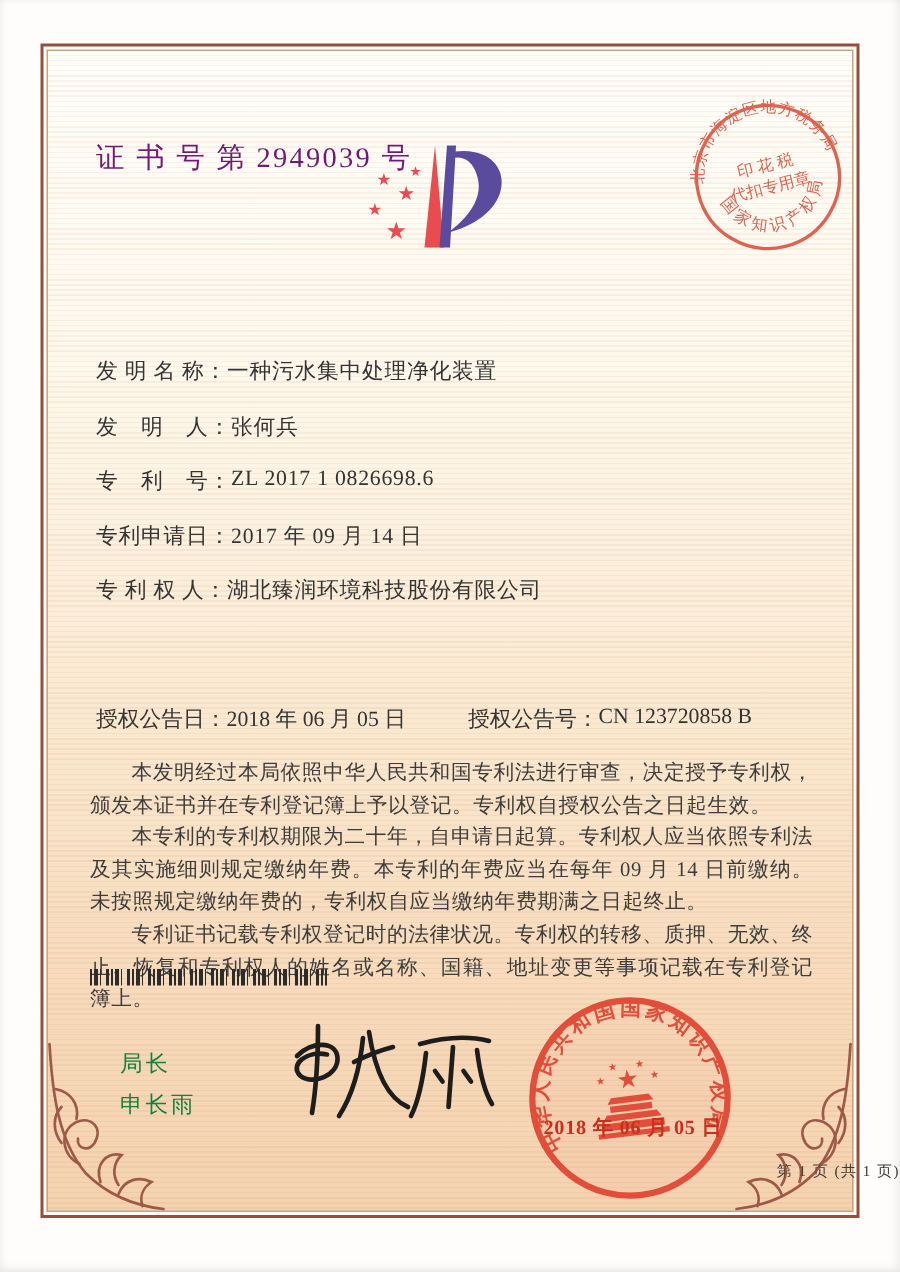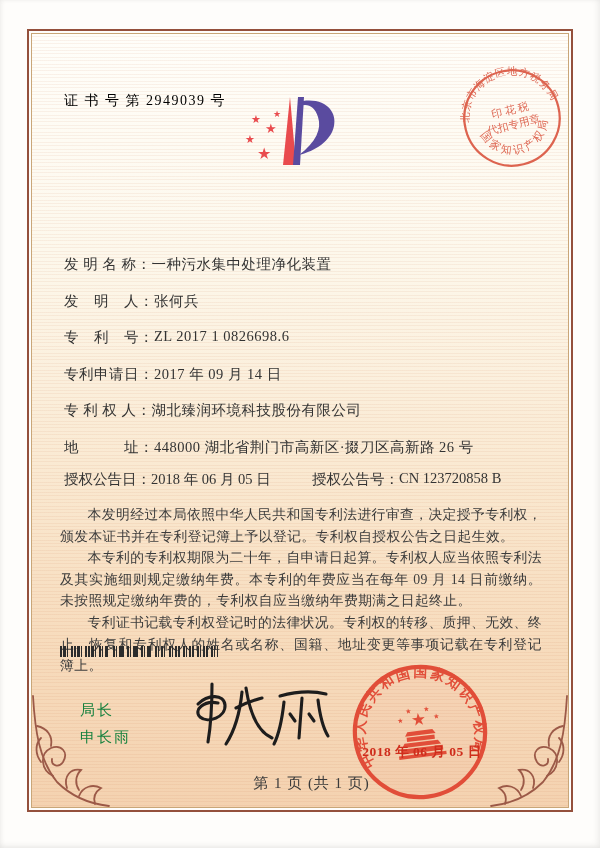--- a/index.html
+++ b/index.html
@@ -8,29 +8,29 @@
   
   .frame-outer{position:absolute;left:27px;right:27px;top:29px;bottom:36px;border:2px solid #94503c;z-index:1;}
   .frame-inner{position:absolute;inset:2px;border:1px solid #c9a678;}
   
   .bg{position:absolute;left:31px;right:31px;top:33px;bottom:40px;z-index:0;
       background:
         repeating-linear-gradient(180deg, rgba(198,112,70,.085) 0 1px, rgba(255,255,255,0) 1px 3.4px),
         linear-gradient(180deg,#fffefa 0%,#fdf8ec 28%,#faead3 55%,#f7dcbd 78%,#f4d2b0 100%);}
   .content{position:absolute;inset:0;z-index:2;}
 
-  .cert-no{position:absolute;left:64px;top:92px;font-size:14px;letter-spacing:1.5px;color:#000000;text-align:center;}
+  .cert-no{position:absolute;left:64px;top:92px;font-size:19px;letter-spacing:1.5px;color:#701a75;text-align:center;}
 
   .logo{position:absolute;left:243px;top:93px;}
   .title{position:absolute;left:0;right:0;top:178px;text-align:center;font-size:31px;font-weight:bold;
          letter-spacing:.42em;text-indent:.42em;color:#222;}
 
   .tax-stamp{position:absolute;left:460px;top:66px;transform:rotate(-14deg);opacity:.88;}
 
-  .fields{position:absolute;left:64px;top:255px;width:482px;}
+  .fields{position:absolute;left:64px;top:238px;width:482px;}
   .field-row{height:36.5px;display:flex;align-items:flex-start;font-size:14.5px;color:#333;}
   .flabel{white-space:pre;letter-spacing:.5px;}
   .fvalue{white-space:pre;letter-spacing:.5px;}
   .grant-row{position:absolute;left:64px;top:470px;display:flex;font-size:14.5px;color:#333;}
   .grant-pair{display:flex;white-space:pre;}
   .grant-pair.first{width:248px;}
 
   .body-text{position:absolute;left:60px;top:504px;width:482px;color:#3c3c3c;}
   .body-text p{margin:0;font-size:13.8px;line-height:21.6px;text-align:justify;text-indent:2em;letter-spacing:.4px;}
 
@@ -39,21 +39,21 @@
       #2c2c2c 3px 5.5px,transparent 5.5px 6.5px,#2c2c2c 6.5px 7.5px,transparent 7.5px 10.5px,
       #2c2c2c 10.5px 13px,transparent 13px 14px);}
 
   .signoff{position:absolute;left:80px;top:697px;font-size:15px;line-height:27px;color:#15803d;letter-spacing:2px;}
   .signature{position:absolute;left:178px;top:672px;}
 
   .seal{position:absolute;left:350px;top:662px;transform:rotate(-7deg);opacity:.92;}
   .seal-date{position:absolute;left:356px;top:743px;width:132px;text-align:center;font-size:13.5px;
     font-weight:bold;color:#cf2d1c;letter-spacing:.5px;white-space:nowrap;}
 
-  .footer{position:absolute;left:0;right:0;top:774px;text-align:center;font-size:15px;color:#3a3a3a;letter-spacing:1px;padding-left:23px;}
+  .footer{position:absolute;left:0;right:0;top:774px;text-align:right;font-size:10px;color:#3a3a3a;letter-spacing:1px;padding-left:23px;}
 
   .ornament{position:absolute;bottom:38px;z-index:3;}
   .ornament.left{left:27px;}
   .ornament.right{right:27px;transform:scaleX(-1);}
 
   svg text{font-family:"Liberation Serif","DejaVu Serif",serif;}
 </style>
 </head>
 <body>
 
@@ -131,24 +131,20 @@
           <span class="fvalue">ZL 2017 1 0826698.6</span>
       </div>
       <div class="field-row">
         <span class="flabel">专利申请日：</span>
           <span class="fvalue">2017 年 09 月 14 日</span>
       </div>
       <div class="field-row">
         <span class="flabel">专 利 权 人：</span>
           <span class="fvalue">湖北臻润环境科技股份有限公司</span>
       </div>
-      <div class="field-row">
-        <span class="flabel">地　　　址：</span>
-          <span class="fvalue">448000 湖北省荆门市高新区·掇刀区高新路 26 号</span>
-      </div>
     </div>
 
     <div class="grant-row">
       <div class="grant-pair first">
         <span>授权公告日：</span><span>2018 年 06 月 05 日</span>
       </div>
       <div class="grant-pair">
         <span>授权公告号：</span><span>CN 123720858 B</span>
       </div>
     </div>

